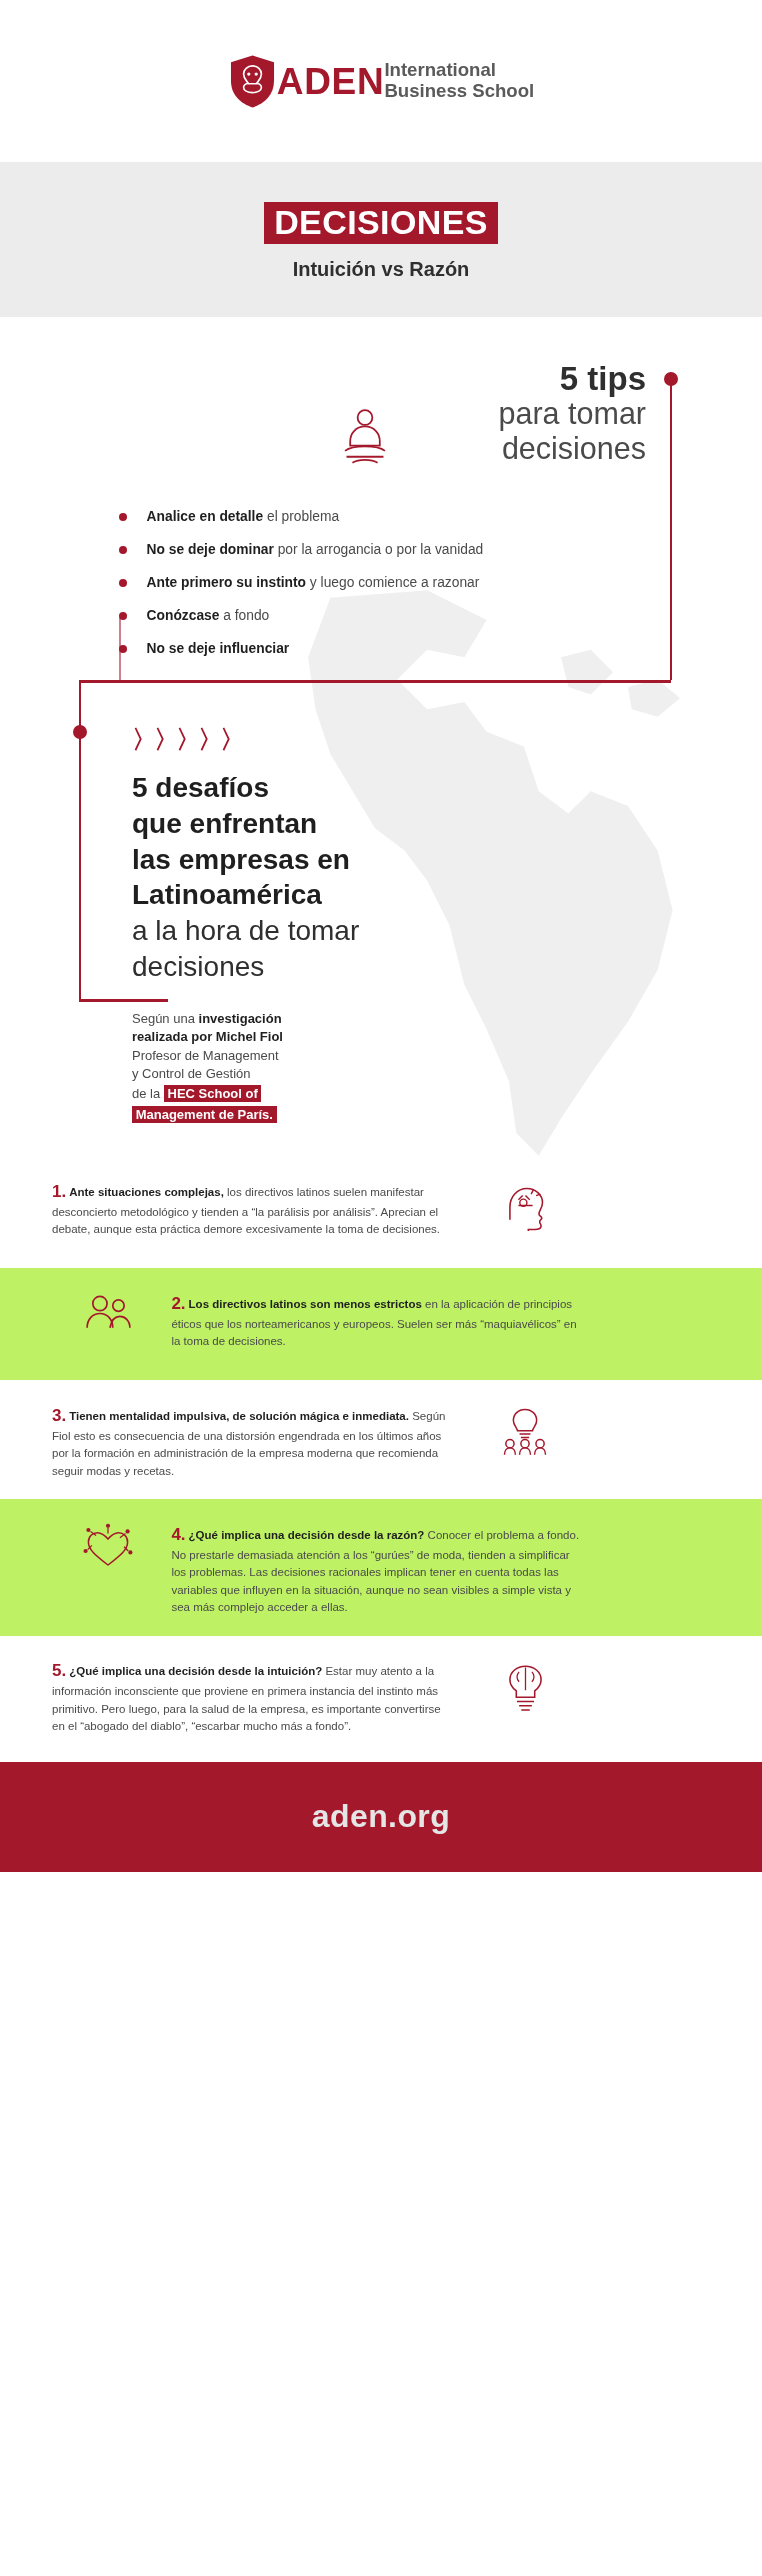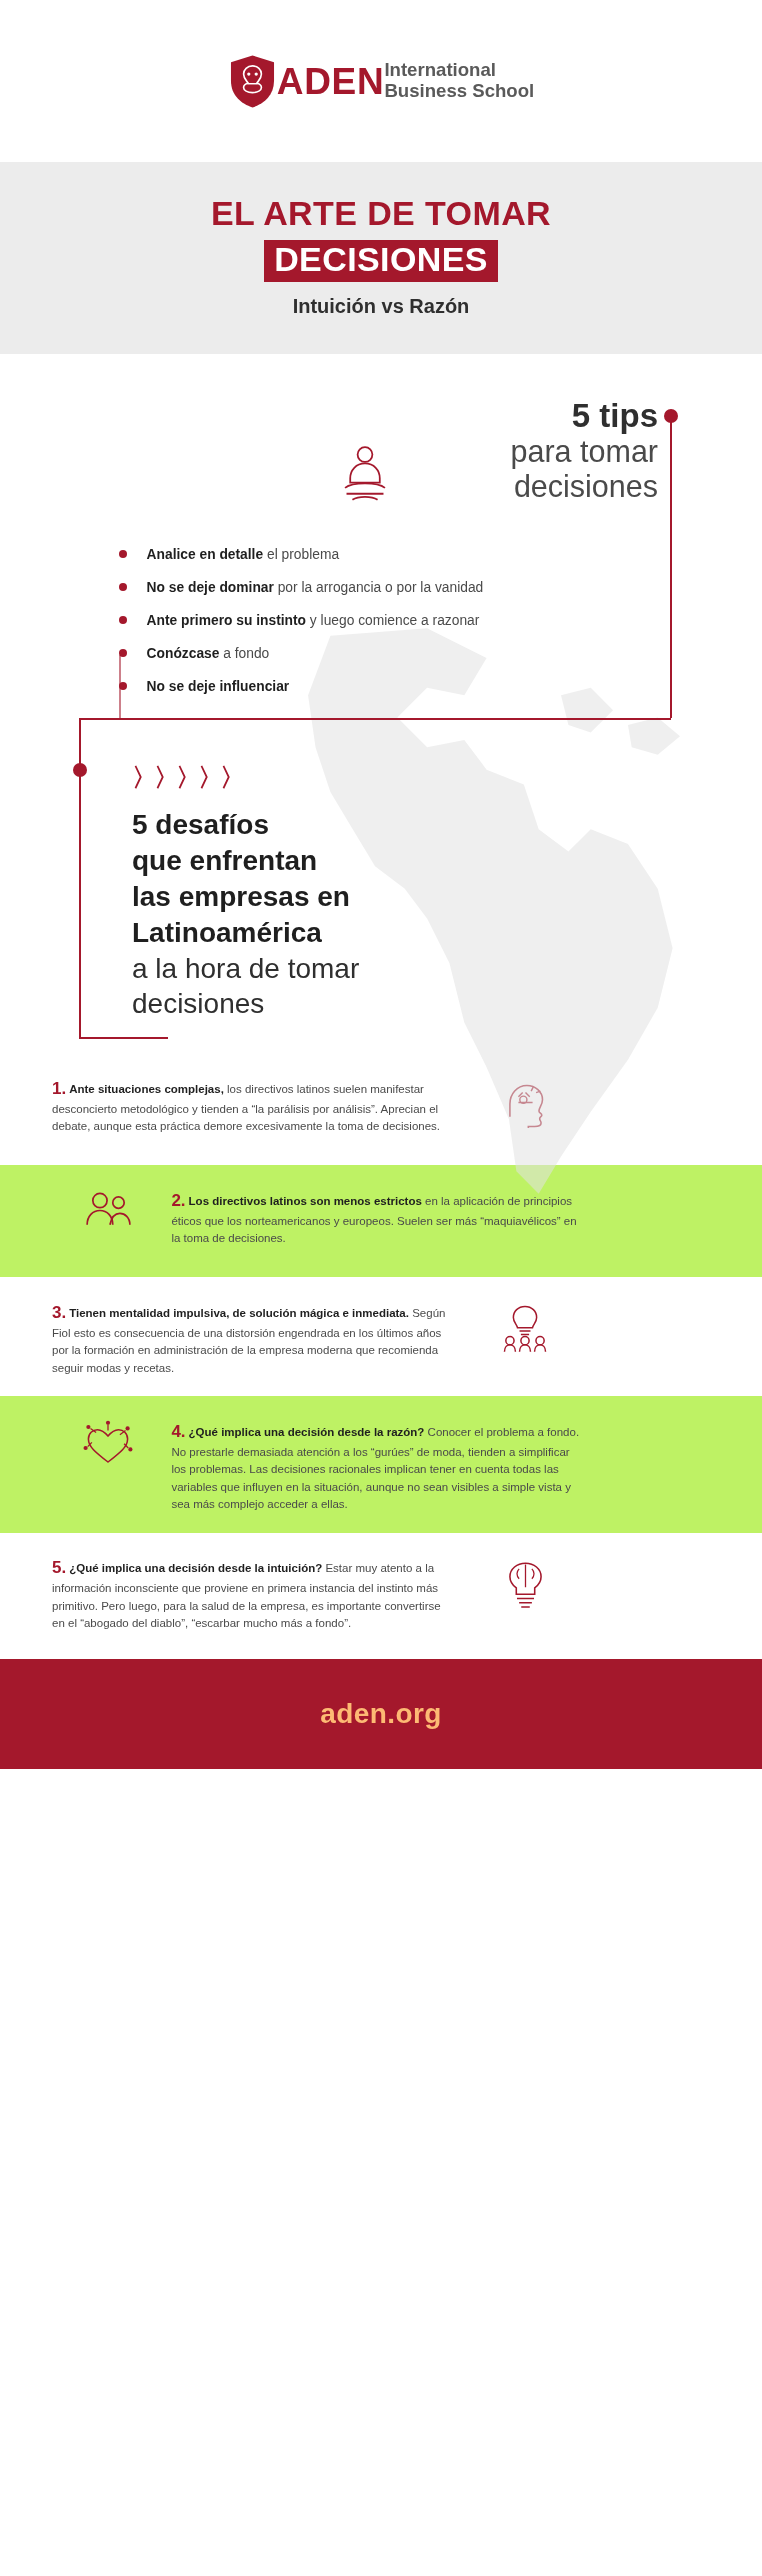--- a/index.html
+++ b/index.html
@@ -64,21 +64,21 @@
   .title-sub {
     margin-top:13.4px;
     font-size:20px;
     font-weight:bold;
     color:#2f2f2f;
   }
 
   
   .tips-section {
     position:relative;
-    padding:45px 4px 15px 0;
+    padding:45px 16px 15px 0;
     background:#ffffff;
     border-radius:19px;
   }
   .tips-head {
     text-align:right;
     padding-right:100px;
   }
   .tips-head .big {
     font-size:33px;
     font-weight:bold;
@@ -212,22 +212,22 @@
 
   
   .footer {
     background:#A4182C;
     height:110px;
     display:flex;
     align-items:center;
     justify-content:center;
   }
   .footer-text {
-    color:#fdba74;
-    font-size:28px;
+    color:#e5e5e5;
+    font-size:32px;
     font-weight:bold;
     letter-spacing:0.4px;
   }
   svg { display:block; }
 </style>
 </head>
 <body>
 
 <div class="page">
 
@@ -244,21 +244,20 @@
       </span>
       <span class="logo-aden">ADEN</span>
       <span class="logo-sub">
         <span>International</span><br>
         <span>Business School</span>
       </span>
     </div>
   </div>
 
   <div class="title-band">
-    <div class="title-line1">EL ARTE DE TOMAR</div>
     <div class="title-hl">DECISIONES</div><br>
     <div class="title-sub">Intuición vs Razón</div>
   </div>
 
   <div class="tips-section">
 
     <div class="vline" style="left:670px; top:58px; width:2.2px; height:432px;"></div>
     <div class="vline" style="left:664px; top:55px; width:14px; height:14px; border-radius:50%;"></div>
     <div class="vline" style="left:161px; top:249px; width:0px; height:0px;"></div>
 
@@ -326,20 +325,28 @@
 
     <div class="chal-title">
       <b>5 desafíos</b><br>
       <b>que enfrentan</b><br>
       <b>las empresas en</b><br>
       <b>Latinoamérica</b><br>
       <span class="thin">a la hora de tomar</span><br>
       <span class="thin">decisiones</span>
     </div>
 
+    <div class="chal-credit">
+      <span>Según una </span><b>investigación</b><br>
+      <b>realizada por Michel Fiol</b><br>
+      <span>Profesor de Management</span><br>
+      <span>y Control de Gestión</span><br>
+      <span>de la </span><span class="credit-hl">HEC School of</span><br>
+      <span class="credit-hl">Management de París.</span>
+    </div>
 
     <div class="items">
 
       <div class="item white right-icon">
         <div class="text-col">
           <span class="item-num">1.</span><span class="item-lead">Ante situaciones complejas,</span><span> los directivos latinos suelen manifestar desconcierto metodológico y tienden a “la parálisis por análisis”. Aprecian el debate, aunque esta práctica demore excesivamente la toma de decisiones.</span>
         </div>
         <div class="icon-col">
           <span>
             <svg viewBox="0 0 72 72" width="51" height="51">

